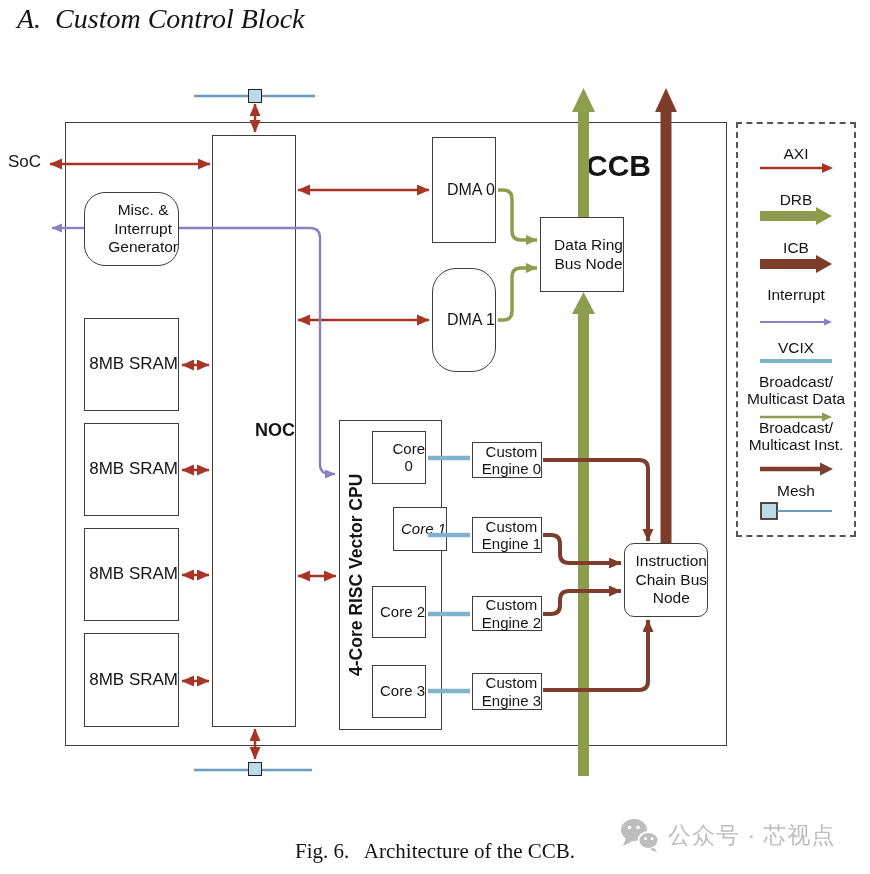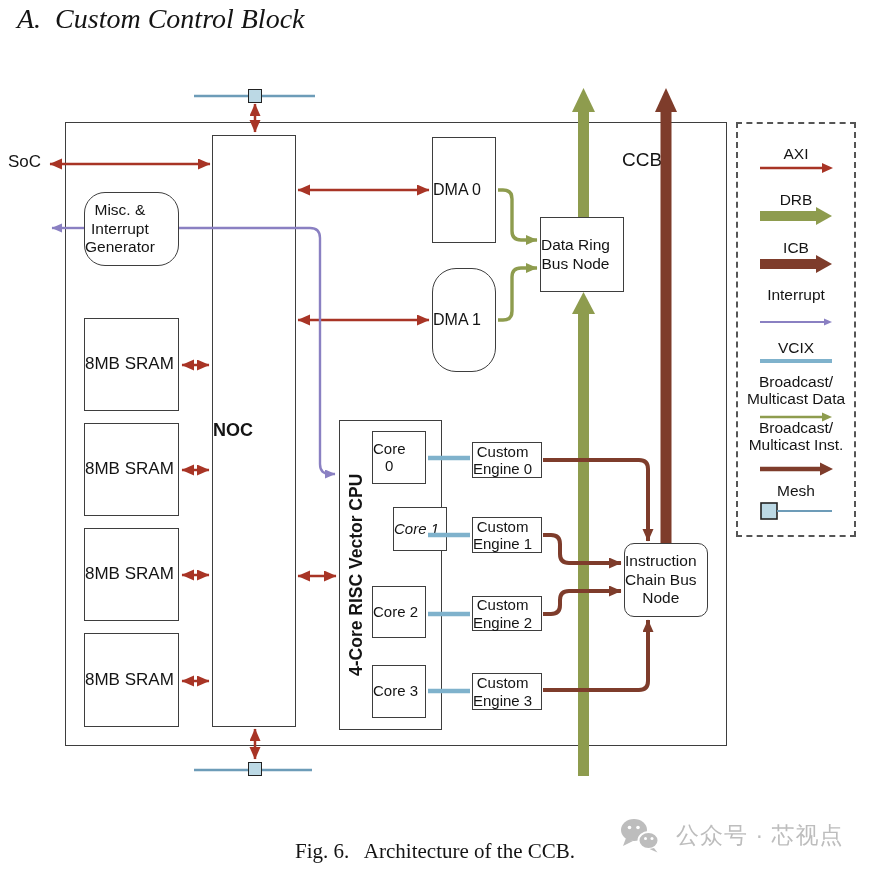--- a/index.html
+++ b/index.html
@@ -1,45 +1,45 @@
 <!DOCTYPE html>
 <html style="--axi: #a83425; --drb: #8e9c4e; --icb: #7e3c2b; --interrupt: #8a80c2; --vcix: #7fb2cc; --mesh-line: #6d9cb8; --mesh-fill: #bcd9e5; --watermark: #bdbdbd;"><head>
 <meta charset="utf-8">
 <style>
   html,body{margin:0;padding:0;background:#fff;}
   #canvas{position:relative;width:870px;height:874px;background:#fff;overflow:hidden;
           font-family:"Liberation Sans",sans-serif;color:#141414;}
   .box{position:absolute;box-sizing:border-box;border:1.5px solid #3e3e3e;background:#fff;
-       display:flex;align-items:center;justify-content:flex-start;text-align:center;z-index:1;}
+       display:flex;align-items:center;justify-content:flex-end;text-align:center;z-index:1;}
   .lbl{white-space:pre-line;line-height:1.2;}
   .frame{position:absolute;box-sizing:border-box;border:1.6px solid #3e3e3e;background:transparent;z-index:0;}
   #title{position:absolute;left:17px;top:3px;font-family:"Liberation Serif",serif;
          font-style:italic;font-size:28px;white-space:pre;z-index:2;}
   #caption{position:absolute;left:0;top:839px;width:870px;text-align:center;
            font-family:"Liberation Serif",serif;font-size:21px;white-space:pre;z-index:2;}
   #soc-label{position:absolute;left:8px;top:152px;font-size:17px;z-index:2;}
-  #ccb-label{position:absolute;left:622px;top:149px;font-size:19px;font-weight:normal;z-index:2;}
+  #ccb-label{position:absolute;left:586px;top:149px;font-size:30px;font-weight:bold;z-index:2;}
   #noc-box .lbl{font-size:18px;font-weight:bold;}
   .sram .lbl{font-size:17px;}
   .small .lbl{font-size:15.5px;line-height:1.22;}
   .core .lbl{font-size:15px;line-height:1.12;}
   .eng .lbl{font-size:15px;line-height:1.15;}
   #cpu-box{justify-content:flex-start;}
   #cpu-label{position:absolute;left:1px;top:0;height:100%;width:30px;display:flex;
              align-items:center;justify-content:center;writing-mode:vertical-rl;
              transform:rotate(180deg);font-size:17.5px;font-weight:bold;white-space:nowrap;}
   #legend{position:absolute;left:736px;top:122px;width:120px;height:415px;box-sizing:border-box;
           border:2.4px dashed #555;z-index:1;}
   .lg-lbl{position:absolute;left:0;width:100%;text-align:center;font-size:15.5px;
           line-height:1.1;white-space:pre-line;}
   .lg-gfx{position:absolute;left:50%;transform:translateX(-50%);}
   #wires{position:absolute;left:0;top:0;z-index:5;pointer-events:none;}
   .mesh-square{position:absolute;width:14px;height:14px;box-sizing:border-box;
                border:1.6px solid #222;background:var(--mesh-fill);z-index:6;}
-  #watermark{position:absolute;left:620px;top:817px;display:flex;align-items:center;gap:16px;
+  #watermark{position:absolute;left:620px;top:817px;display:flex;align-items:center;gap:8px;
              z-index:2;color:var(--watermark);}
   #watermark .wm-text{font-size:23px;letter-spacing:1px;}
 </style>
 </head>
 <body>
 
 <div id="canvas">
 
   <div id="title">A.  Custom Control Block</div>
 

